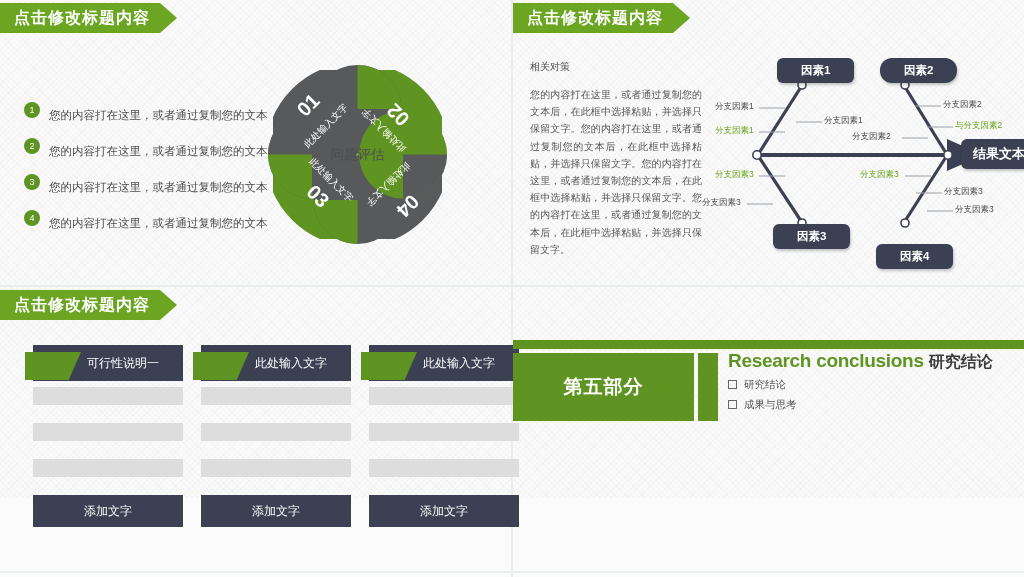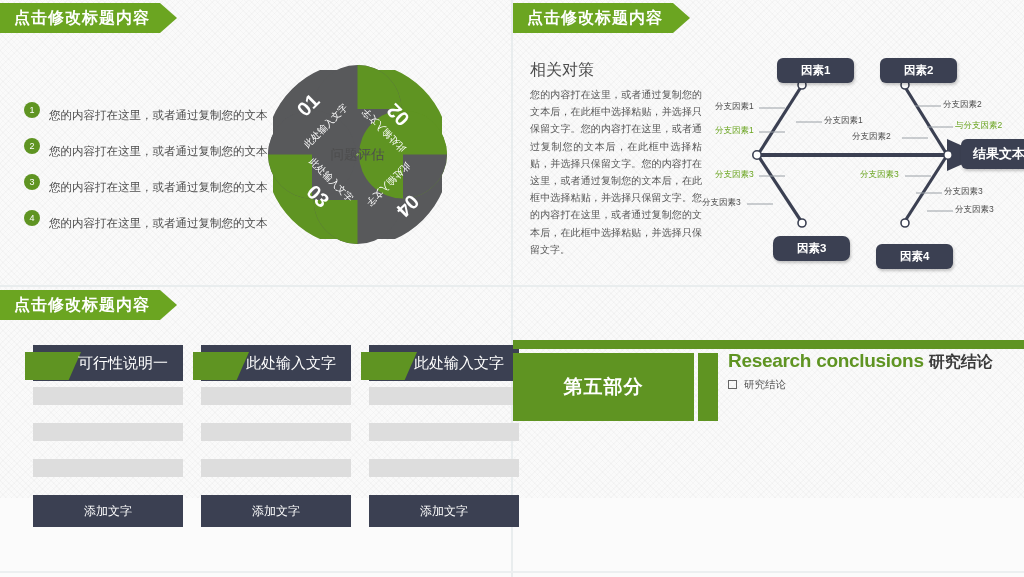--- a/index.html
+++ b/index.html
@@ -59,21 +59,21 @@
   .donut svg{display:block;}
   .donut-center{
     position:absolute;left:50%;top:50%;transform:translate(-50%,-50%);
     font-size:13.5px;color:#4d4d4d;white-space:nowrap;
   }
   .seg-label{fill:#ffffff;font-family:"Liberation Sans",sans-serif;}
   .seg-num{font-size:20px;font-weight:bold;}
   .seg-sub{font-size:9.5px;}
 
   
-  .fb-head{position:absolute;left:17px;top:60px;font-size:16px;color:#4d4d4d;}
+  .fb-head{position:absolute;left:17px;top:60px;font-size:10px;color:#4d4d4d;}
   .fb-body{
     position:absolute;left:17px;top:86px;width:172px;
     font-size:10px;line-height:1.72;color:#555;text-align:justify;
   }
   .fish{position:absolute;left:190px;top:48px;width:321px;height:215px;}
   .fbox{
     position:absolute;background:#3b4052;color:#fff;border-radius:6px;
     font-size:11.5px;font-weight:bold;padding:5px 24px;white-space:nowrap;
     box-shadow:1px 2px 3px rgba(0,0,0,.22);
   }
@@ -91,21 +91,21 @@
   .col-head{
     position:relative;height:36px;background:#3b4052;display:flex;
     align-items:center;justify-content:center;
   }
   .col-tab{
     position:absolute;left:-8px;top:7px;width:56px;height:28px;
     background:#5f9422;
     clip-path:polygon(0 0,100% 0,78% 100%,0 100%);
   }
   .col-head-txt{
-    position:relative;color:#fff;font-size:15px;z-index:2;
+    position:relative;color:#fff;font-size:12px;z-index:2;
     padding-left:30px;white-space:nowrap;
   }
   .col-rows{margin-top:6px;}
   .col-row{height:18px;background:#dddddd;margin-bottom:18px;}
   .col-foot{
     height:32px;background:#3b4052;display:flex;align-items:center;
     justify-content:center;color:#fff;font-size:12px;
   }
 
   
@@ -255,22 +255,22 @@
 
         <line x1="56" y1="128" x2="82" y2="128" stroke="#9aa0a6" stroke-width="1"></line>
         <line x1="44" y1="156" x2="70" y2="156" stroke="#9aa0a6" stroke-width="1"></line>
 
         <line x1="202" y1="128" x2="228" y2="128" stroke="#9aa0a6" stroke-width="1"></line>
         <line x1="213" y1="145" x2="239" y2="145" stroke="#9aa0a6" stroke-width="1"></line>
         <line x1="224" y1="163" x2="250" y2="163" stroke="#9aa0a6" stroke-width="1"></line>
       </svg>
 
       <div class="fbox" style="left:74px;top:10px;">因素1</div>
-      <div class="fbox" style="left:177px;top:10px;">因素2</div>
-      <div class="fbox" style="left:70px;top:188px;border-radius:7px;">因素3</div>
+      <div class="fbox" style="left:177px;top:10px;border-radius:12px;">因素2</div>
+      <div class="fbox" style="left:70px;top:176px;">因素3</div>
       <div class="fbox" style="left:173px;top:180px;margin-top:16px;">因素4</div>
       <div class="rbox" style="left:258px;top:91px;">结果文本</div>
 
       <div class="flab" style="left:12px;top:53px;">分支因素1</div>
       <div class="flab green" style="left:12px;top:77px;">分支因素1</div>
       <div class="flab" style="left:121px;top:67px;">分支因素1</div>
 
       <div class="flab" style="left:240px;top:51px;">分支因素2</div>
       <div class="flab green" style="left:252px;top:72px;">与分支因素2</div>
       <div class="flab" style="left:149px;top:83px;">分支因素2</div>
@@ -341,16 +341,20 @@
     </div>
     <div class="sec-bar"></div>
     <div class="sec-right">
       <div class="sec-title">
         <span class="en">Research conclusions</span><span class="cn">研究结论</span>
       </div>
       <div class="sec-item">
         <span class="sec-check"></span>
         <span>研究结论</span>
       </div>
+      <div class="sec-item">
+        <span class="sec-check"></span>
+        <span>成果与思考</span>
+      </div>
     </div>
   </div>
 
 </div>
 
 </body></html>

